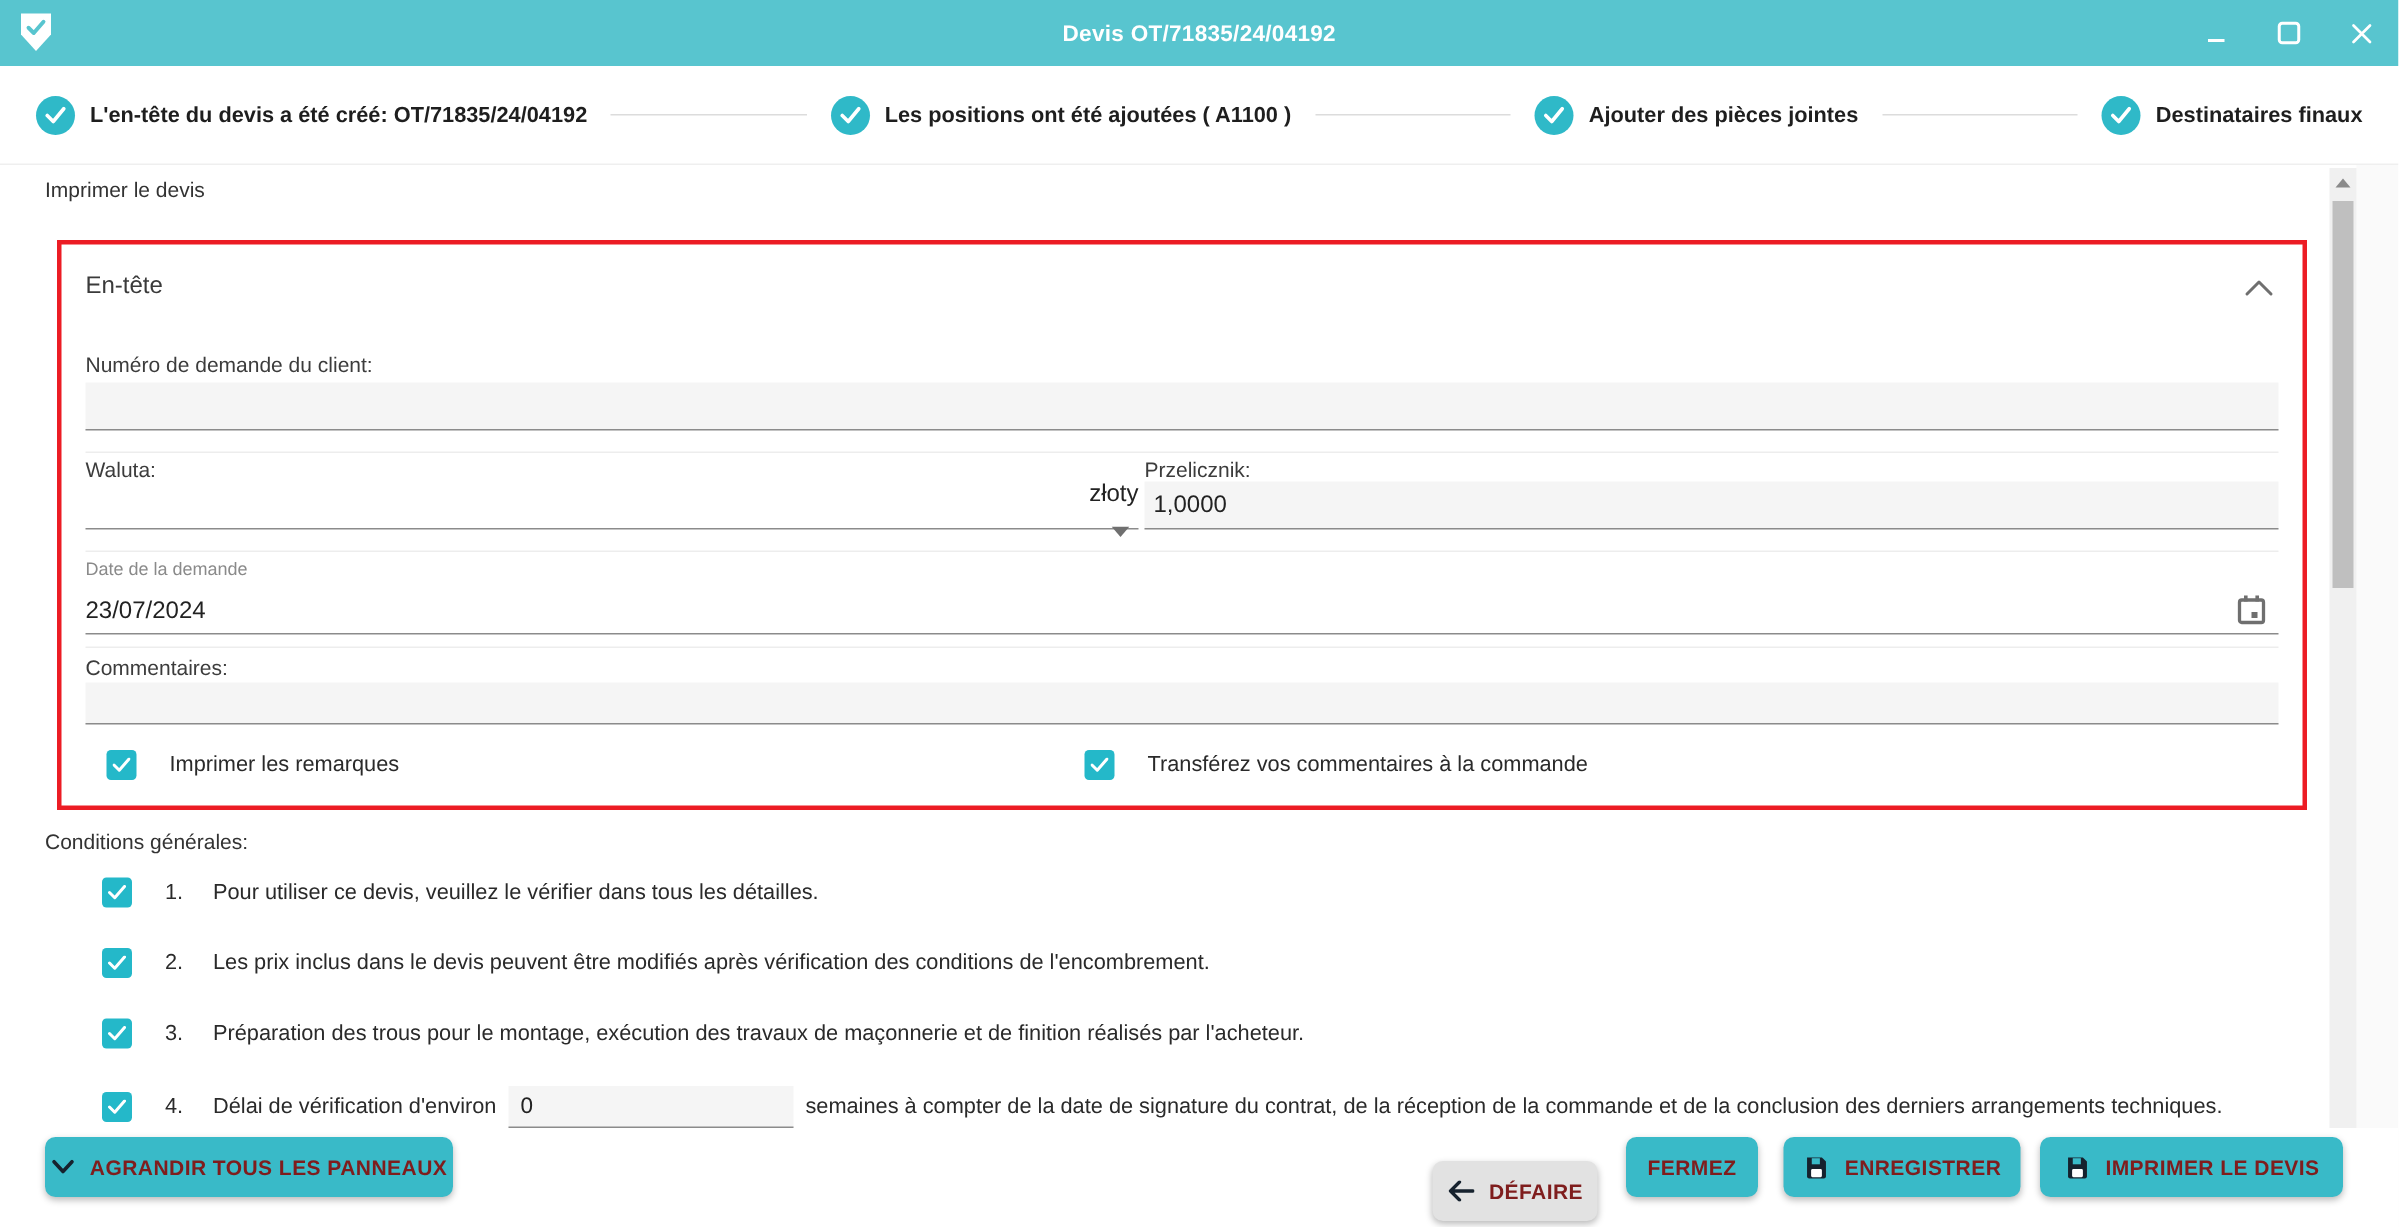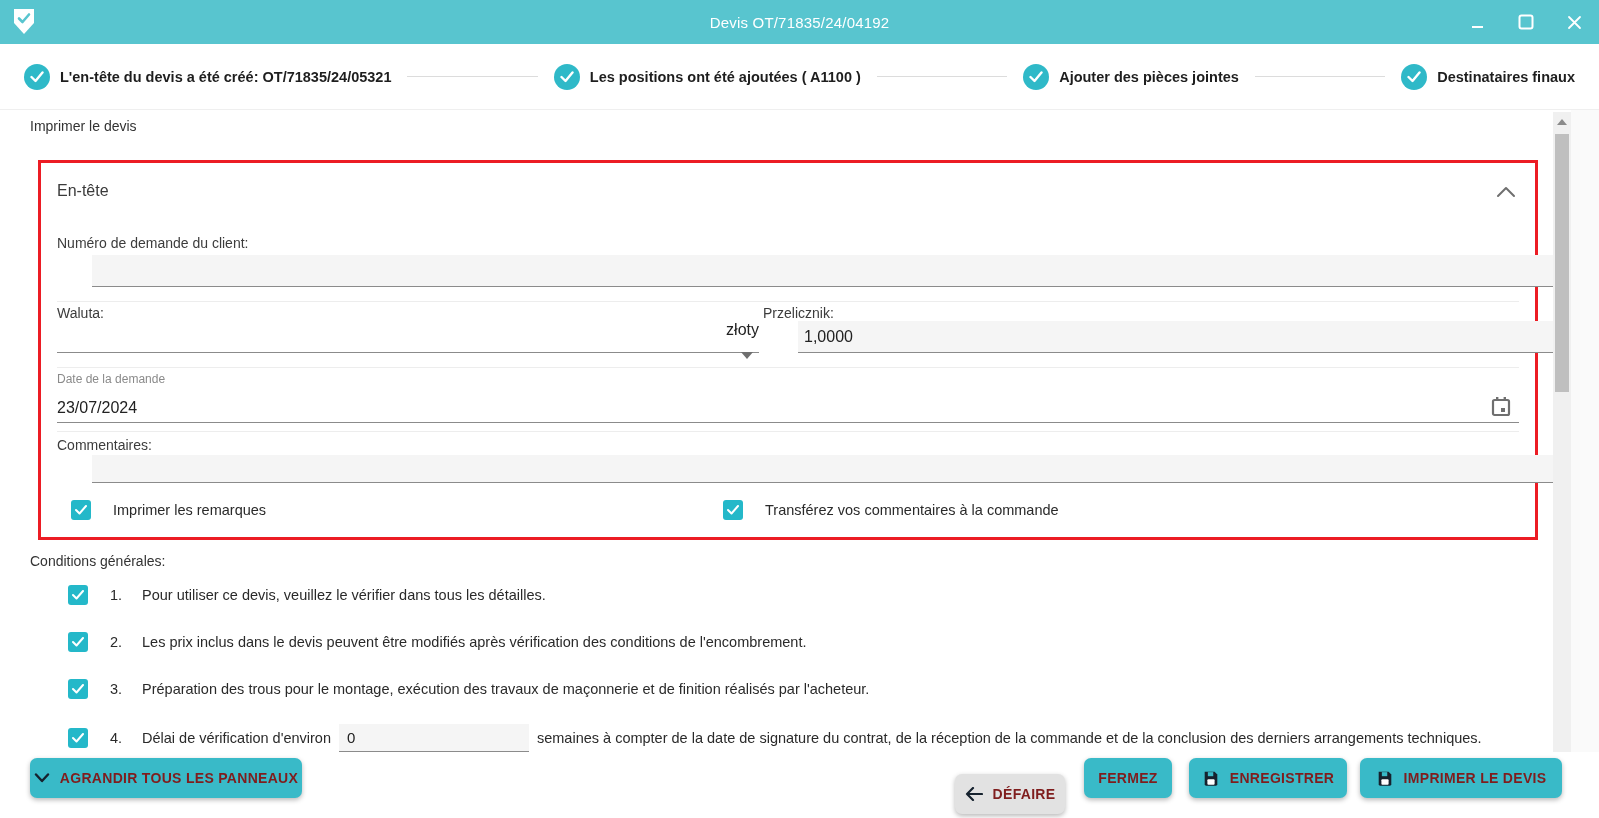--- a/index.html
+++ b/index.html
@@ -6,21 +6,21 @@
   html,body { width:1599px; height:818px; }
   body {
     font-family: "Liberation Sans", sans-serif;
     background:#ffffff; color:#212121; overflow:hidden; position:relative;
   }
   
   .titlebar { position:absolute; top:0; left:0; width:1599px; height:44px;
     background:#58c5cf; display:flex; align-items:center; z-index:30; }
   .shield { margin-left:12px; display:flex; }
   .win-title { position:absolute; left:0; right:0; text-align:center;
-    color:#fff; font-size:15px; font-weight:normal; letter-spacing:.2px; pointer-events:none; }
+    color:#fff; font-size:15px; font-weight:bold; letter-spacing:.2px; pointer-events:none; }
   .win-controls { position:absolute; right:16px; top:0; height:44px;
     display:flex; align-items:center; gap:30px; }
   .win-btn { width:18px; height:18px; display:flex; align-items:center; justify-content:center; cursor:pointer; }
 
   
   .stepper { position:absolute; top:44px; left:0; width:1599px; height:66px;
     background:#fff; display:flex; align-items:center; padding:0 24px;
     border-bottom:1px solid #efefef; }
   .step { display:flex; align-items:center; gap:10px; white-space:nowrap; }
   .step-circle { width:26px; height:26px; border-radius:50%; background:#2fb9c8;
@@ -36,21 +36,21 @@
   .panel { position:absolute; top:50px; left:38px; width:1500px; height:380px;
     border:3px solid #ec1c24; background:#fff; }
   .panel-title { position:absolute; top:19px; left:16px; font-size:16px; color:#3a3a3a; }
   .panel-collapse { position:absolute; top:16px; right:16px; width:26px; height:26px;
     display:flex; align-items:center; justify-content:center; cursor:pointer; }
 
   .f-label { position:absolute; font-size:14px; color:#3c3c3c; }
   .f-label-small { position:absolute; font-size:12px; color:#8a8a8a; }
   .underfield { border:none; border-bottom:1px solid #8b8b8b; font-family:"Liberation Sans",sans-serif;
     font-size:15.5px; color:#222; outline:none; }
-  .gray { background:#f5f5f5;margin-left:35px; }
+  .gray { background:#f5f5f5; }
   .divider { position:absolute; left:16px; right:16px; height:1px; background:#ededed; }
 
   .select-box { position:absolute; display:flex; align-items:flex-end; cursor:pointer;
     border-bottom:1px solid #8b8b8b; background:#fff; }
   .select-value { font-size:16px; color:#222; padding:0 0 6px 2px; flex:1; }
   .select-caret { margin:0 6px 9px 0; }
 
   .date-row { position:absolute; border-bottom:1px solid #8b8b8b; background:#fff; }
   .date-value { position:absolute; left:0; bottom:5px; width:80%; border:none; outline:none;
     font-family:"Liberation Sans",sans-serif; font-size:16px; color:#222; background:transparent; }
@@ -124,21 +124,21 @@
   </div>
 </div>
 
 <div class="stepper">
   <div class="step">
     <span class="step-circle">
       <svg width="14" height="12" viewBox="0 0 14 12">
           <path d="M1.5 6 L5.5 10 L12.5 1.5" stroke="#fff" stroke-width="2.4" fill="none" stroke-linecap="round" stroke-linejoin="round"></path>
         </svg>
     </span>
-    <span class="step-label">L'en-tête du devis a été créé: OT/71835/24/05321</span>
+    <span class="step-label">L'en-tête du devis a été créé: OT/71835/24/04192</span>
   </div>
   <div class="step-line"></div>
   <div class="step">
     <span class="step-circle">
       <svg width="14" height="12" viewBox="0 0 14 12">
           <path d="M1.5 6 L5.5 10 L12.5 1.5" stroke="#fff" stroke-width="2.4" fill="none" stroke-linecap="round" stroke-linejoin="round"></path>
         </svg>
     </span>
     <span class="step-label">Les positions ont été ajoutées ( A1100 )</span>
   </div>

